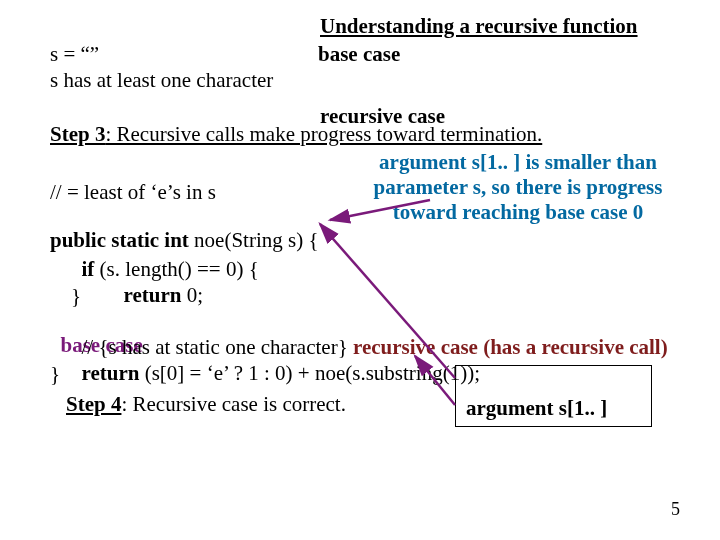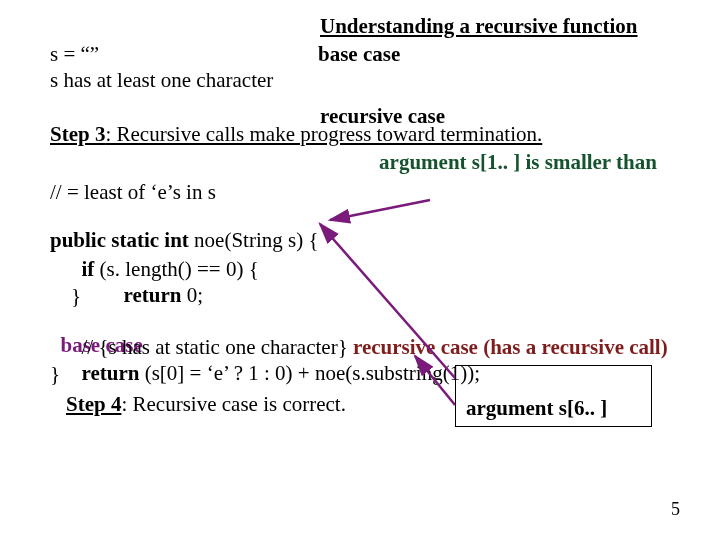--- a/index.html
+++ b/index.html
@@ -9,41 +9,43 @@
     height: 540px;
     font-family: "Times New Roman", Times, serif;
     font-size: 21px;
     color: #000;
     background: #fff;
     position: relative;
   }
   .row { position: absolute; }
   .b { font-weight: bold; }
   .u { text-decoration: underline; }
-  .note { color: #14532d; font-weight: bold; text-align: center; }
+  .note { color: #0369a1; font-weight: bold; text-align: center; }
   .page-num { position: absolute; right: 40px; bottom: 20px; font-size: 18px; }
   .arrow { position: absolute; width: 720px; height: 540px; left: 0; top: 0; pointer-events: none; }
   .box { position: absolute; border: 1px solid #000; }
 </style>
 </head>
 <body>
 
 <div class="row b u" style="left:320px; top:14px;">Understanding a recursive function</div>
 
 <div class="row" style="left:50px; top:42px;">s = “”</div>
 <div class="row b" style="left:318px; top:42px;">base case</div>
 <div class="row" style="left:50px; top:68px;">s has at least one character</div>
 <div class="row b" style="left:320px; top:68px;margin-top:36px;">recursive case</div>
 
 <div class="row" style="left:50px; top:122px;text-decoration:underline;">
   <span class="b u">Step 3</span><span>: Recursive calls make progress toward termination.</span>
 </div>
 
 <div class="row note" style="left:358px; top:150px; width:320px;">
   <div>argument s[1.. ] is smaller than</div>
+  <div>parameter s, so there is progress</div>
+  <div>toward reaching base case 0</div>
 </div>
 
 <div class="row" style="left:50px; top:180px;">// = least of ‘e’s in s</div>
 
 <div class="row" style="left:50px; top:206px;margin-top:22px;">
   <span class="b">public static int</span><span> noe(String  s) {</span>
 </div>
 
 <div class="row" style="left:50px; top:232px; white-space:pre;">
   <span class="b">    if</span><span> (s. length() == 0) {</span>
@@ -65,21 +67,21 @@
   <span class="b">    return</span><span> (s[0] = ‘e’ ? 1 : 0) + noe(s.substring(1));</span>
 </div>
 
 <div class="row" style="left:50px; top:362px;">}</div>
 
 <div class="row" style="left:66px; top:392px;">
   <span class="b u">Step 4</span><span>: Recursive case is correct.</span>
 </div>
 
 <div class="box" style="left:455px; top:365px; width:195px; height:60px;">
-  <div style="position:absolute; left:10px; top:30px;" class="b">argument s[6.. ]</div>
+  <div style="position:absolute; left:10px; top:30px;" class="b">argument s[1.. ]</div>
 </div>
 
 <svg class="arrow" viewBox="0 0 720 540">
   <defs>
     <marker id="ah" markerWidth="10" markerHeight="10" refX="8" refY="3" orient="auto">
       <path d="M0,0 L9,3 L0,6 Z" fill="#7a1a7a"></path>
     </marker>
   </defs>
 
   <line x1="430" y1="200" x2="330" y2="220" stroke="#7a1a7a" stroke-width="2.5" marker-end="url(#ah)"></line>

